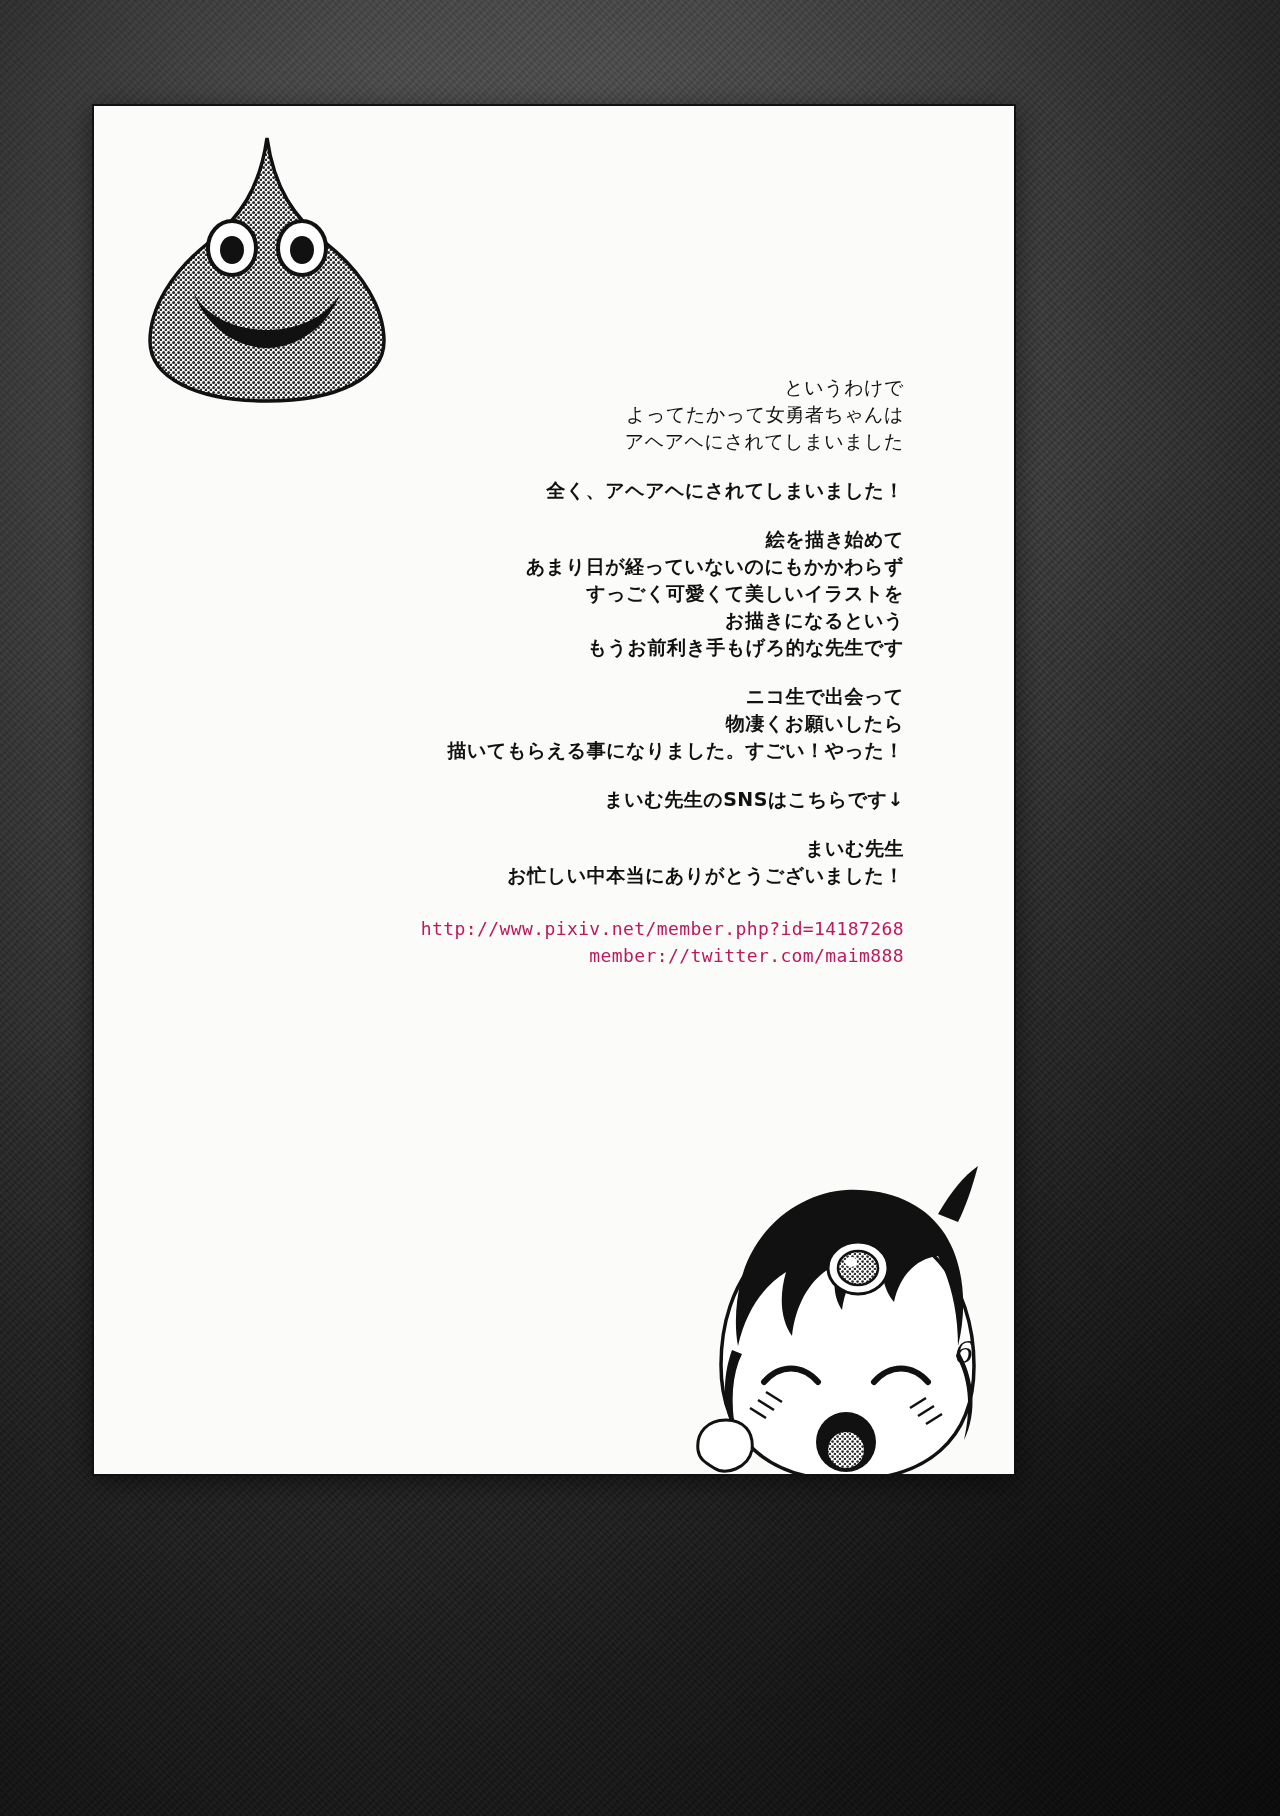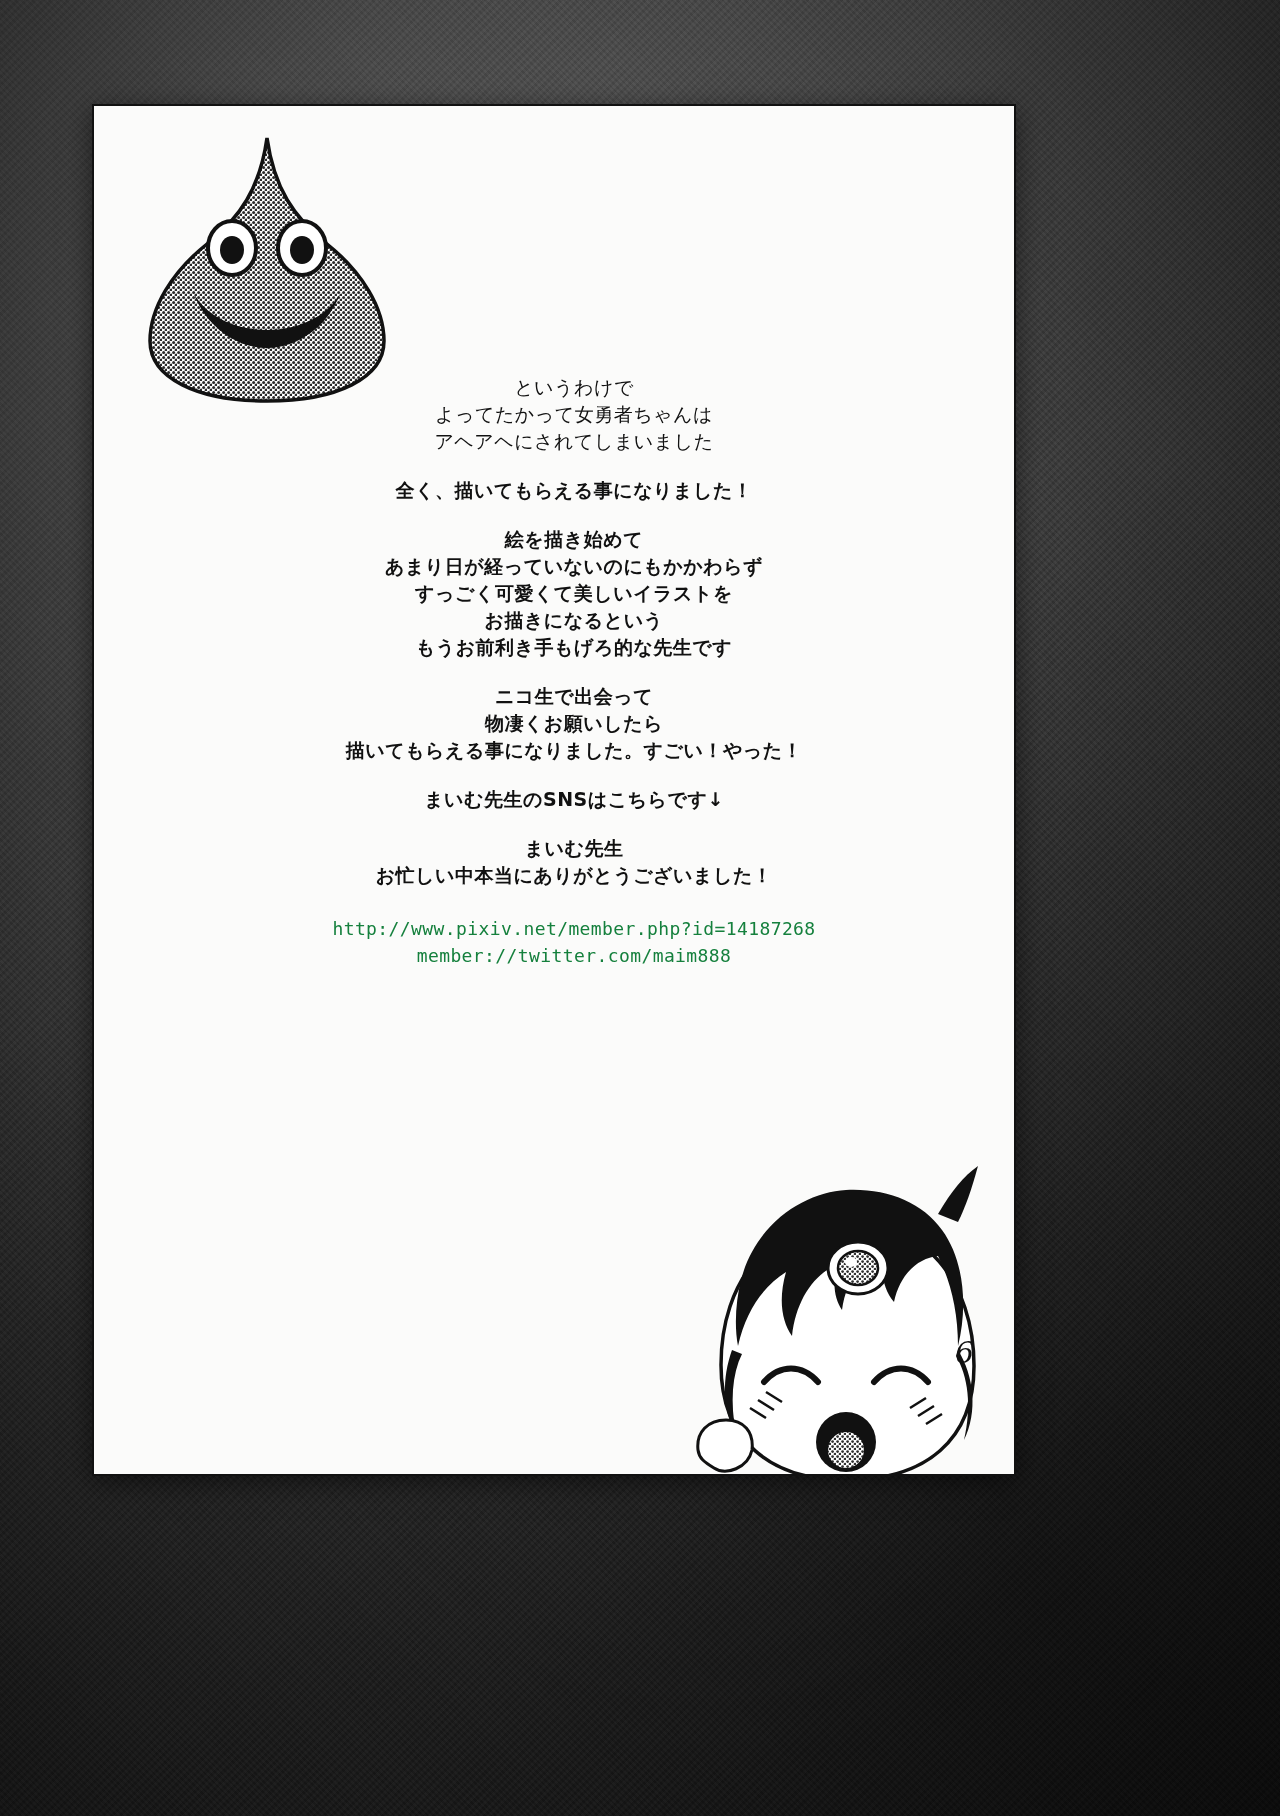--- a/index.html
+++ b/index.html
@@ -59,21 +59,21 @@
     height: 290px;
   }
   .slime svg { display: block; }
 
   
   .text-block {
     position: absolute;
     left: 150px;
     top: 268px;
     width: 660px;
-    text-align: center;
+    text-align: right;
     color: #111;
   }
   .para {
     margin: 0 0 22px 0;
     font-family: "DejaVu Sans", sans-serif;
     font-size: 19px;
     line-height: 1.42;
     letter-spacing: 0.5px;
     white-space: pre-line;
   }
@@ -82,21 +82,21 @@
   }
   .para.thin {
     font-weight: normal;
   }
   .links {
     margin-top: 26px;
     font-family: "DejaVu Sans Mono", monospace;
     font-size: 18px;
     line-height: 1.5;
     letter-spacing: 0.4px;
-    color: #15803d;
+    color: #be185d;
   }
   .link-line { display: block; }
 
   
   .chibi {
     position: absolute;
     right: 8px;
     bottom: -6px;
     width: 320px;
     height: 330px;
@@ -138,21 +138,21 @@
         <ellipse cx="110" cy="124" rx="12" ry="14" fill="#111"></ellipse>
         <ellipse cx="180" cy="124" rx="12" ry="14" fill="#111"></ellipse>
         <path d="M72 168 C100 216 190 216 218 168 C206 200 176 222 145 222 C114 222 84 200 72 168 Z" fill="#111"></path>
       </svg>
     </div>
 
     <div class="text-block">
       <p class="para thin">というわけで
 よってたかって女勇者ちゃんは
 アヘアヘにされてしまいました</p>
-      <p class="para bold">全く、描いてもらえる事になりました！</p>
+      <p class="para bold">全く、アヘアヘにされてしまいました！</p>
       <p class="para bold">絵を描き始めて
 あまり日が経っていないのにもかかわらず
 すっごく可愛くて美しいイラストを
 お描きになるという
 もうお前利き手もげろ的な先生です</p>
       <p class="para bold">ニコ生で出会って
 物凄くお願いしたら
 描いてもらえる事になりました。すごい！やった！</p>
       <p class="para bold">まいむ先生のSNSはこちらです↓</p>
       <p class="para bold">まいむ先生

